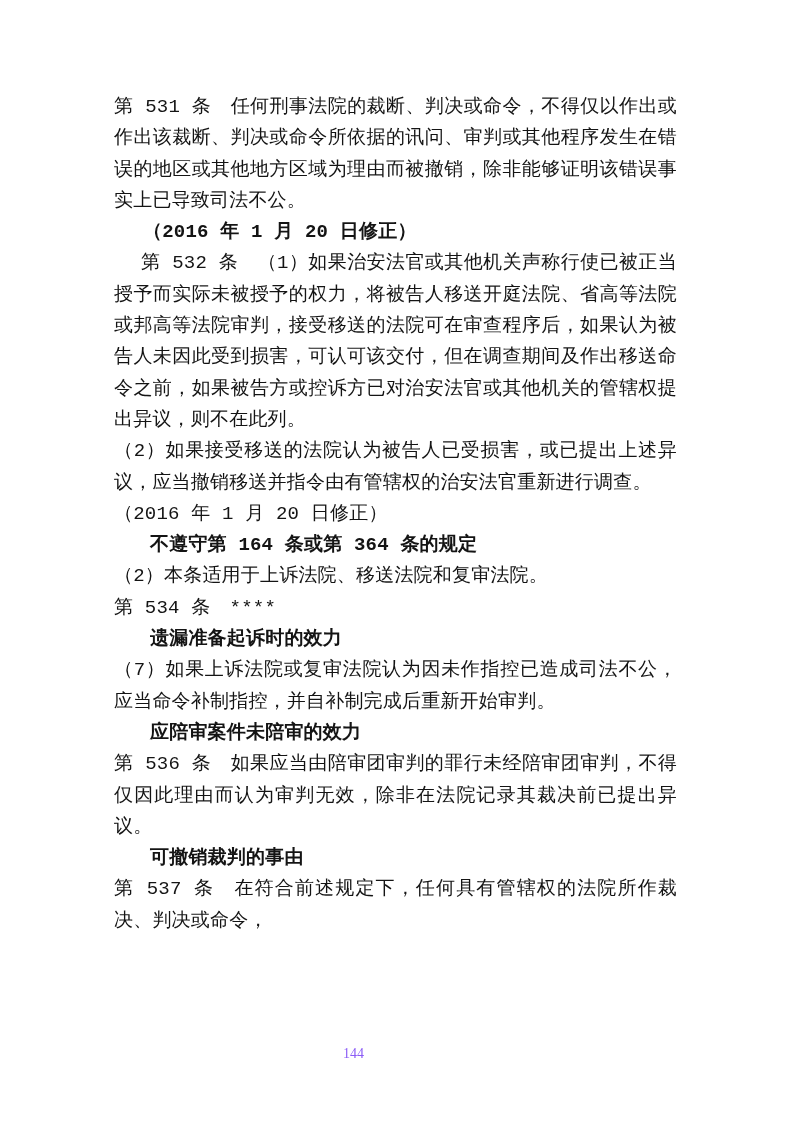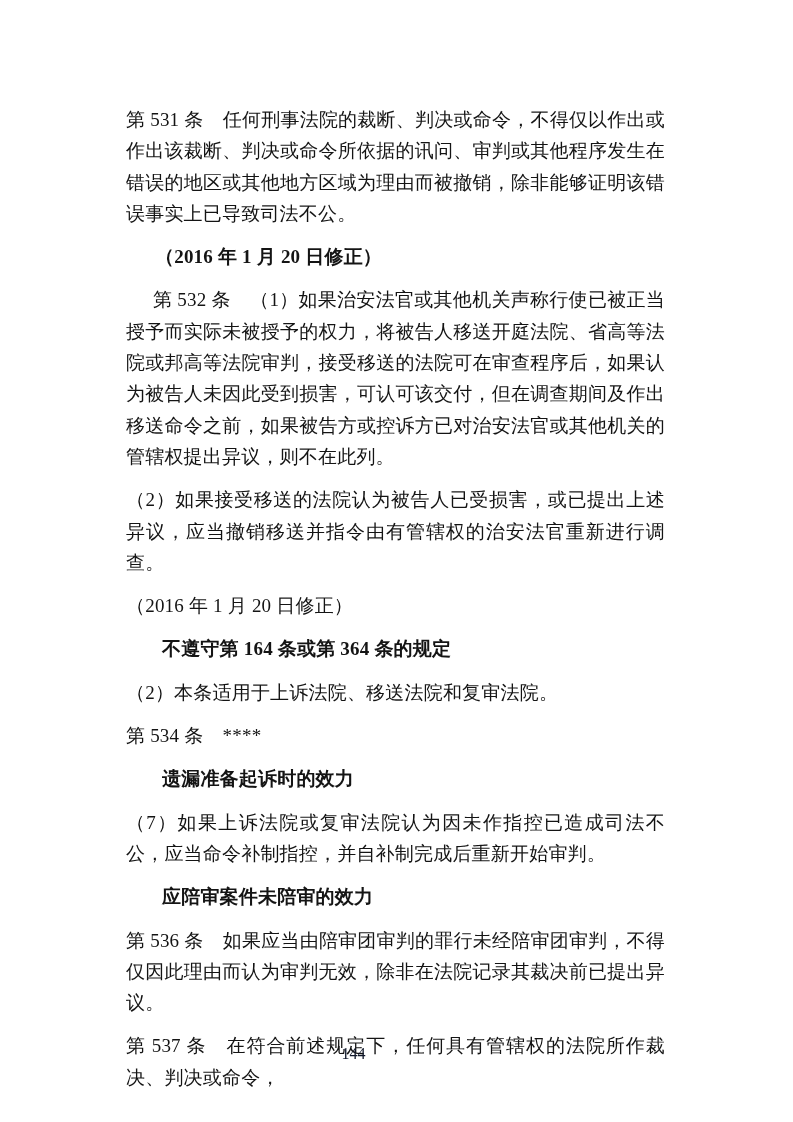--- a/index.html
+++ b/index.html
@@ -20,37 +20,38 @@
     position: absolute;
     left: 114px;
     top: 92px;
     width: 563px;
     font-size: 19px;
     line-height: 31.3px;
     text-align: justify;
     letter-spacing: 0.2px;
   }
   .content p {
-    margin: 12px;
+    margin: 0;
     padding: 0;
+    font-family: Liberation Mono, monospace;
   }
   .b { font-weight: bold; }
   .ti-first { text-indent: 27px; }   
   .ti-note  { text-indent: 29px; }   
   .ti-head  { text-indent: 36px; }   
   .ti-head-lg { text-indent: 64px; } 
   .page-number {
     position: absolute;
     top: 1044px;
     left: 0;
     width: 707px;
     text-align: center;
-    font-size: 16px;
+    font-size: 14px;
     line-height: 20px;
-    color: #0f172a;
+    color: #8b5cf6;
   }
 </style>
 </head>
 <body>
 
 <div class="page">
   <div class="content">
 
     <p>第 531 条　任何刑事法院的裁断、判决或命令，不得仅以作出或作出该裁断、判决或命令所依据的讯问、审判或其他程序发生在错误的地区或其他地方区域为理由而被撤销，除非能够证明该错误事实上已导致司法不公。</p>
 
@@ -72,19 +73,20 @@
 
     <p class="b ti-head">遗漏准备起诉时的效力</p>
 
 
     <p>（7）如果上诉法院或复审法院认为因未作指控已造成司法不公，应当命令补制指控，并自补制完成后重新开始审判。</p>
 
     <p class="b ti-head">应陪审案件未陪审的效力</p>
 
     <p>第 536 条　如果应当由陪审团审判的罪行未经陪审团审判，不得仅因此理由而认为审判无效，除非在法院记录其裁决前已提出异议。</p>
 
+    <p class="b ti-head">可撤销裁判的事由</p>
 
     <p>第 537 条　在符合前述规定下，任何具有管辖权的法院所作裁决、判决或命令，</p>
 
   </div>
 
   <div class="page-number">144</div>
 </div>
 
 </body></html>

